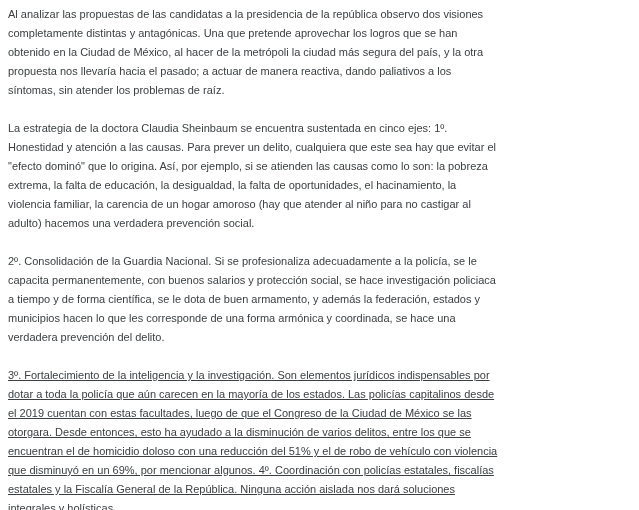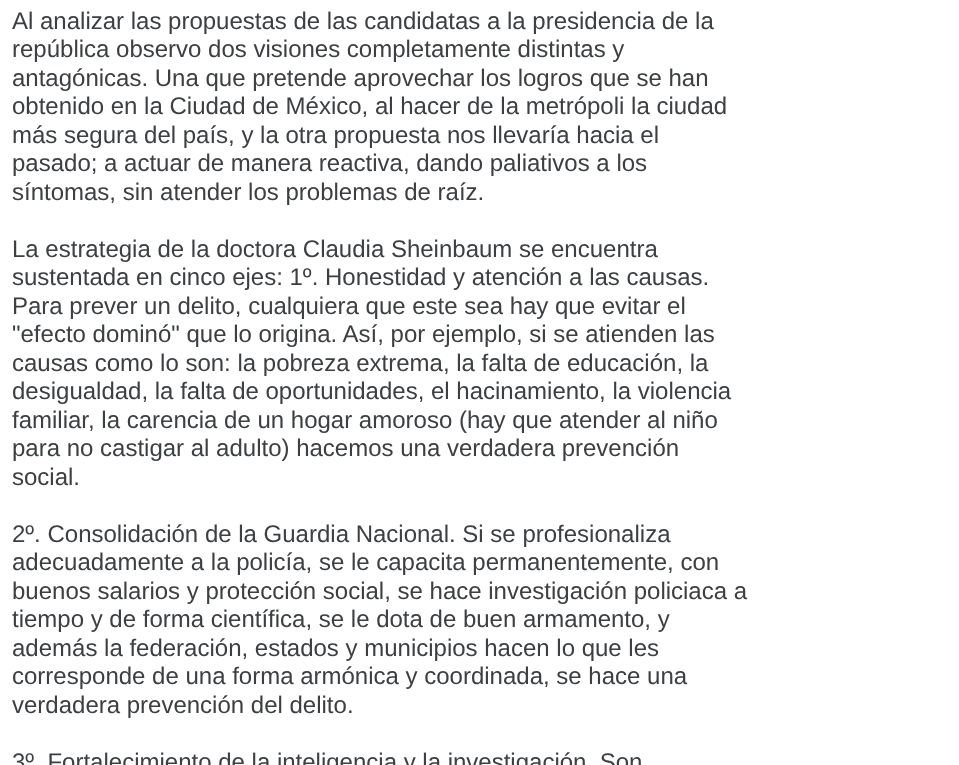--- a/index.html
+++ b/index.html
@@ -11,21 +11,21 @@
     height: 510px;
     background: #ffffff;
     overflow: hidden;
   }
   .doc {
     box-sizing: border-box;
     width: 509px;
     height: 510px;
     padding: 5px 10px 0 8px;
     font-family: "Liberation Sans", sans-serif;
-    font-size: 16px;
+    font-size: 11px;
     line-height: 19px;
     color: #3c4043;
     text-align: left;
   }
   .doc p {
     margin: 0 0 19px 0;
   }
   .doc p:last-child {
     margin-bottom: 0;
     text-decoration: underline;

